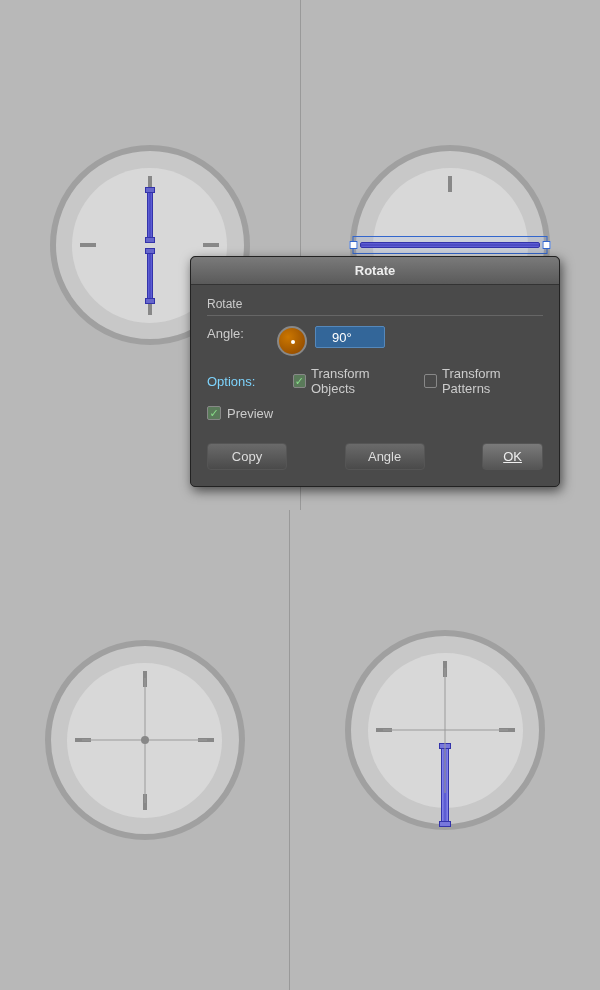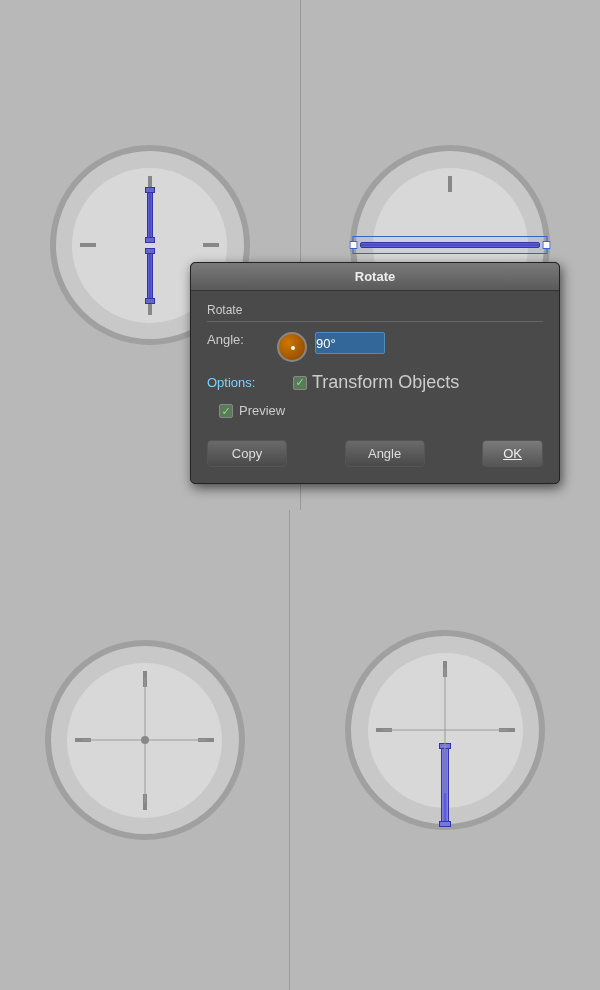--- a/index.html
+++ b/index.html
@@ -180,21 +180,21 @@
       background: #888;
       position: absolute;
       top: 50%;
       left: 50%;
       transform: translate(-50%, -50%);
     }
 
     
     .dialog-rotate {
       position: absolute;
-      top: 262px;
+      top: 256px;
       left: 190px;
       width: 370px;
       background: #4a4a4a;
       border: 1px solid #222;
       border-radius: 5px;
       box-shadow: 2px 4px 12px rgba(0,0,0,0.6);
       z-index: 100;
     }
 
     .dialog-titlebar {
@@ -252,21 +252,21 @@
       background: #fff;
     }
 
     .angle-input {
       width: 70px;
       height: 22px;
       background: #336699;
       border: 1px solid #5588bb;
       color: #fff;
       font-size: 13px;
-      padding: 2px 0;
+      padding: 2px 16px;
       outline: none;
       border-radius: 2px;
     }
 
     .options-row {
       display: flex;
       align-items: center;
       gap: 16px;
       margin-bottom: 10px;
     }
@@ -275,21 +275,21 @@
       color: #7dd3fc;
       font-size: 13px;
       min-width: 70px;
     }
 
     .checkbox-item {
       display: flex;
       align-items: center;
       gap: 5px;
       color: #ccc;
-      font-size: 18px;
+      font-size: 13px;
     }
 
     .checkbox-box {
       width: 14px;
       height: 14px;
       background: #5a7a5a;
       border: 1px solid #888;
       display: flex;
       align-items: center;
       justify-content: center;
@@ -301,24 +301,23 @@
       color: #88dd88;
       font-size: 11px;
     }
 
     .checkbox-box.unchecked {
       background: #4a4a4a;
     }
 
     .preview-row {
       display: flex;
-      align-items: flex-end;
+      align-items: flex-start;
       gap: 6px;
       margin-bottom: 14px;
-      margin-left: 12px;
     }
 
     .preview-checkbox {
       width: 14px;
       height: 14px;
       background: #5a7a5a;
       border: 1px solid #888;
       display: flex;
       align-items: center;
       justify-content: center;
@@ -485,20 +484,24 @@
         <div class="angle-wheel"></div>
         <input class="angle-input" type="text" value="90°" style="">
       </div>
 
       <div class="options-row">
         <span class="options-label">Options:</span>
         <label class="checkbox-item">
           <div class="checkbox-box checked"></div>
           <span>Transform Objects</span>
         </label>
+        <label class="checkbox-item">
+          <div class="checkbox-box unchecked"></div>
+          <span>Transform Patterns</span>
+        </label>
       </div>
 
       <div class="preview-row">
         <div class="preview-checkbox"></div>
         <span class="preview-label">Preview</span>
       </div>
 
       <div class="dialog-buttons">
         <button class="btn btn-default">Copy</button>
         <button class="btn btn-default">Angle</button>

